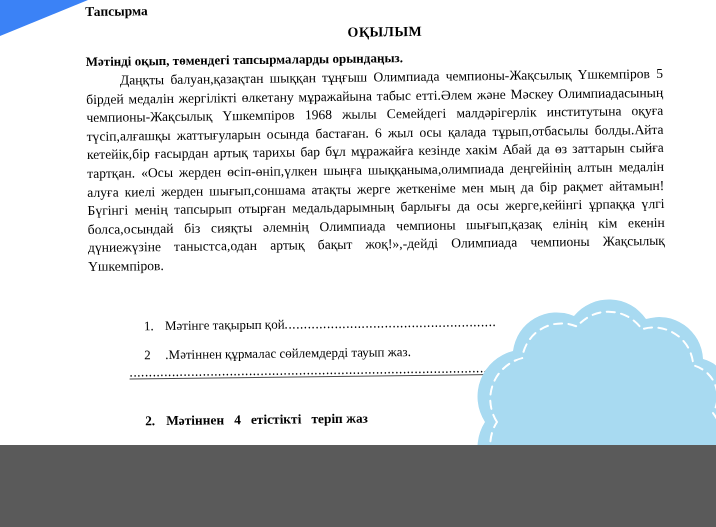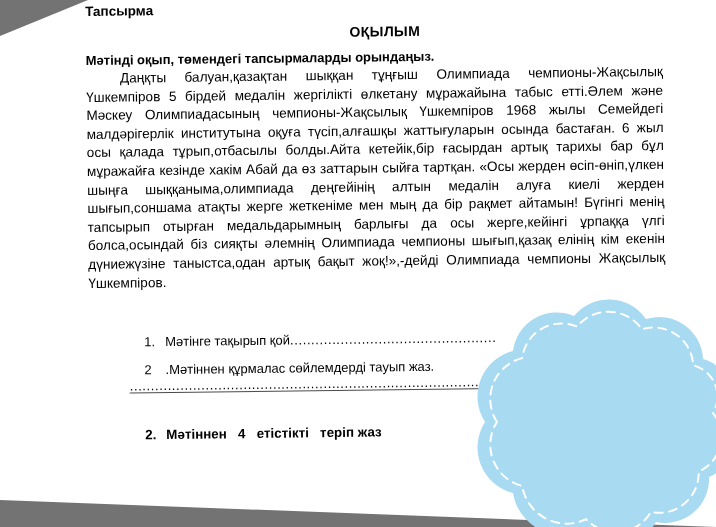--- a/index.html
+++ b/index.html
@@ -1,22 +1,22 @@
 <!DOCTYPE html>
 <html><head>
 <meta charset="utf-8">
 <style>
   html, body { margin: 0; padding: 0; background: #5a5a5a; }
   .canvas {
     position: relative;
     width: 716px;
-    height: 527px;
+    height: 445px;
     overflow: hidden;
-    background: #737373;
-    font-family: Liberation Sans, sans-serif;
+    background: #3b82f6;
+    font-family: Liberation Serif, serif;
   }
   .page {
     position: absolute;
     inset: 0;
     background: #ffffff;
     clip-path: polygon(0 36px, 88px 0, 100% 0, 100% 100%, 0 500px);
   }
   .content {
     position: absolute;
     left: 85px;

